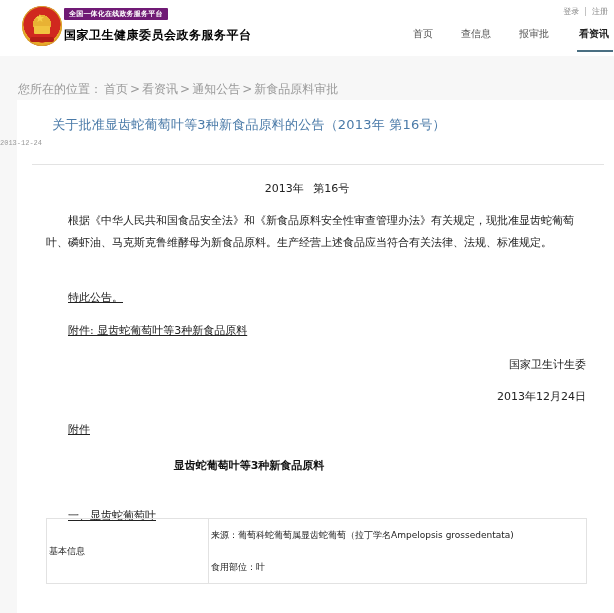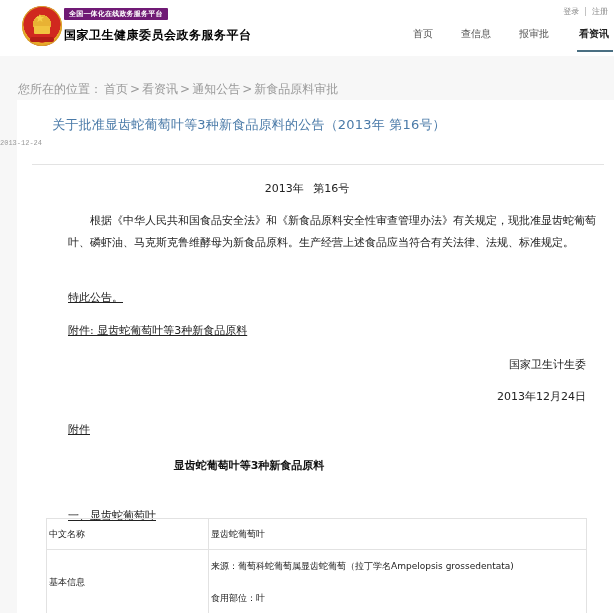--- a/index.html
+++ b/index.html
@@ -28,21 +28,21 @@
     .breadcrumb { position: absolute; left: 18px; top: 81px; font-size: 12px; color: #999; }
     .breadcrumb span { margin-right: 2px; }
 
     
     .content { position: absolute; left: 17px; top: 100px; width: 597px; height: 513px; background: #ffffff; }
     .doc-title { position: absolute; left: 0; width: 498px; top: 116px; text-align: center; font-size: 13px; color: #4a7aa8; letter-spacing: 0.2px; }
     .doc-date { position: absolute; left: 0; width: 614px; top: 139px; text-align: left; font-size: 7px; color: #999; font-family: Liberation Mono, monospace; }
     .rule { position: absolute; left: 32px; top: 164px; width: 572px; height: 1px; background: #e3e3e3; }
 
     .issue { position: absolute; left: 0; width: 614px; top: 181px; text-align: center; font-size: 11px; color: #222; word-spacing: 6px; }
-    .para { position: absolute; left: 46px; width: 546px; top: 210px; font-size: 11px; line-height: 22px; color: #222; text-indent: 22px; margin-left: 22px; }
+    .para { position: absolute; left: 46px; width: 546px; top: 210px; font-size: 11px; line-height: 22px; color: #222; text-indent: 22px; }
     .line { position: absolute; left: 68px; font-size: 11px; color: #222; text-decoration: underline; }
     .right { position: absolute; right: 28px; font-size: 11px; color: #222; text-align: right; }
     .annex-title { position: absolute; left: 0; width: 498px; top: 458px; text-align: center; font-size: 11px; font-weight: bold; color: #111; }
 
     
     table.info { position: absolute; left: 46px; top: 518px; width: 541px; border-collapse: collapse; font-size: 9px; color: #222; }
     table.info td { border: 1px solid #e2e2e2; padding: 0 2px; vertical-align: middle; }
     table.info td.k { width: 162px; }
     table.info tr.r1 td { height: 31px; }
     table.info tr.r2 td { height: 64px; }
@@ -90,24 +90,20 @@
 
 <div class="right" style="top:357px">国家卫生计生委</div>
 <div class="right" style="top:389px">2013年12月24日</div>
 
 <div class="line" style="top:422px">附件</div>
 <div class="annex-title">显齿蛇葡萄叶等3种新食品原料</div>
 <div class="line" style="top:508px">一、显齿蛇葡萄叶</div>
 
 <table class="info">
   <tbody>
-      <tr class="r1">
-    <td class="k">中文名称</td>
-    <td>显齿蛇葡萄叶</td>
-  </tr>
   <tr class="r2">
     <td class="k">基本信息</td>
     <td>
       <div class="cell-line">来源：葡萄科蛇葡萄属显齿蛇葡萄（拉丁学名Ampelopsis grossedentata)</div>
       <div class="cell-line">食用部位：叶</div>
     </td>
   </tr>
 </tbody>
   </table>
 

